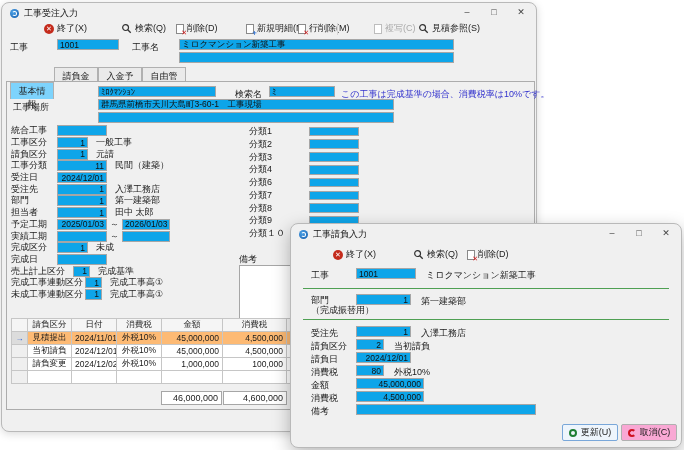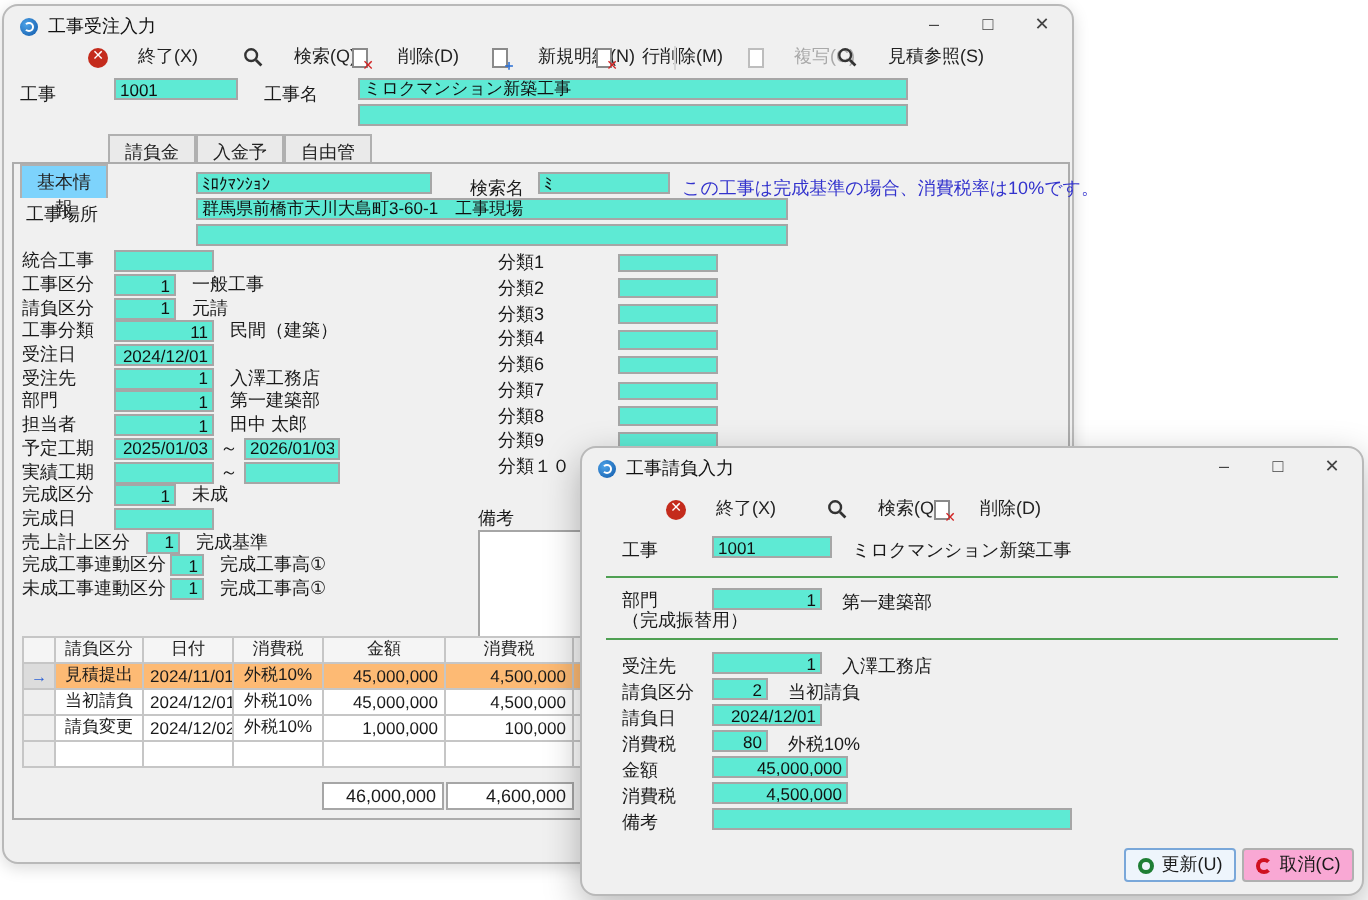--- a/index.html
+++ b/index.html
@@ -15,33 +15,33 @@
 
   .titlebar { position:relative; height:17px; display:flex; align-items:center; gap:5px; padding:3px 8px 0; }
   .app-icon { width:9px; height:9px; border-radius:50%; flex:0 0 auto; position:relative;
     background:radial-gradient(circle at 35% 35%, #4da3e8, #0f57a8); }
   .app-icon::after { content:""; position:absolute; left:2px; top:2px; width:3px; height:3px;
     border:1px solid #fff; border-radius:50%; border-left-color:transparent; }
   .title-text { font-size:9px; color:#111; }
   .win-controls { position:absolute; right:10px; top:4px; display:flex; gap:17px; font-size:9px; color:#444; }
   .wc { width:10px; text-align:center; line-height:10px; cursor:default; }
 
-  .tb { position:absolute; display:flex; align-items:center; gap:15px; white-space:nowrap; font-size:9px; color:#222;padding-left:24px; }
+  .tb { position:absolute; display:flex; align-items:center; gap:3px; white-space:nowrap; font-size:9px; color:#222;padding-left:24px; }
   .tb.disabled { color:#a9a9a9; }
   .ic-exit { width:10px; height:10px; border-radius:50%; background:#c42b1c; color:#fff;
     font-size:7px; line-height:10px; text-align:center; font-weight:bold; flex:0 0 auto; }
   .ic-exit::after { content:"✕"; }
   .ic-doc { position:relative; width:8px; height:10px; background:#fff; border:1px solid #8a8a8a; flex:0 0 auto; }
   .ic-doc.x-red::after { content:"✕"; position:absolute; right:-4px; bottom:-4px; color:#d22424; font-size:7px; font-weight:bold; }
   .ic-doc.plus-blue::after { content:"＋"; position:absolute; right:-5px; bottom:-5px; color:#2a6fd4; font-size:7px; font-weight:bold; }
   .ic-doc.gray { border-color:#bdbdbd; }
   .tb-sep { position:absolute; width:1px; height:12px; background:#d6d6d6; }
 
   .lbl { position:absolute; white-space:nowrap; }
-  .fin { height:11px; border:1px solid #a6a6a6; background:#5eead4; padding:0 2px;
+  .fin { height:11px; border:1px solid #a6a6a6; background:#0ea5e9; padding:0 2px;
     font-family:"Liberation Sans","DejaVu Sans",sans-serif; font-size:8.5px; color:#111; }
   .num { text-align:right; }
   .abs { position:absolute; }
 
   .tab { position:absolute; top:64px; height:15px; padding:2px 5px 0; text-align:center;
     border:1px solid #b0b0b0; border-bottom:none; background:#eaeaea; color:#222; }
   .tab.active { background:#7dd3fc; top:79px; height:17px; z-index:3; }
 
   #basic-panel { position:absolute; left:4px; top:78px; width:529px; height:329px;
     border:1px solid #acacac; background:#f0f0f0; z-index:1; }

